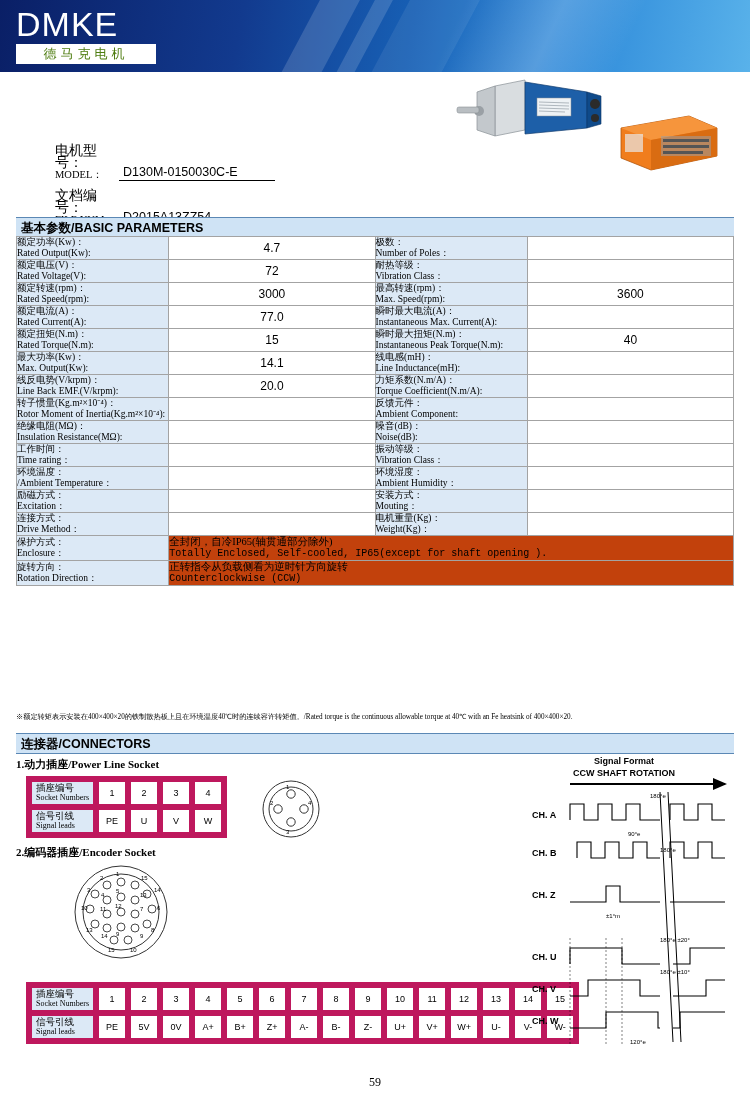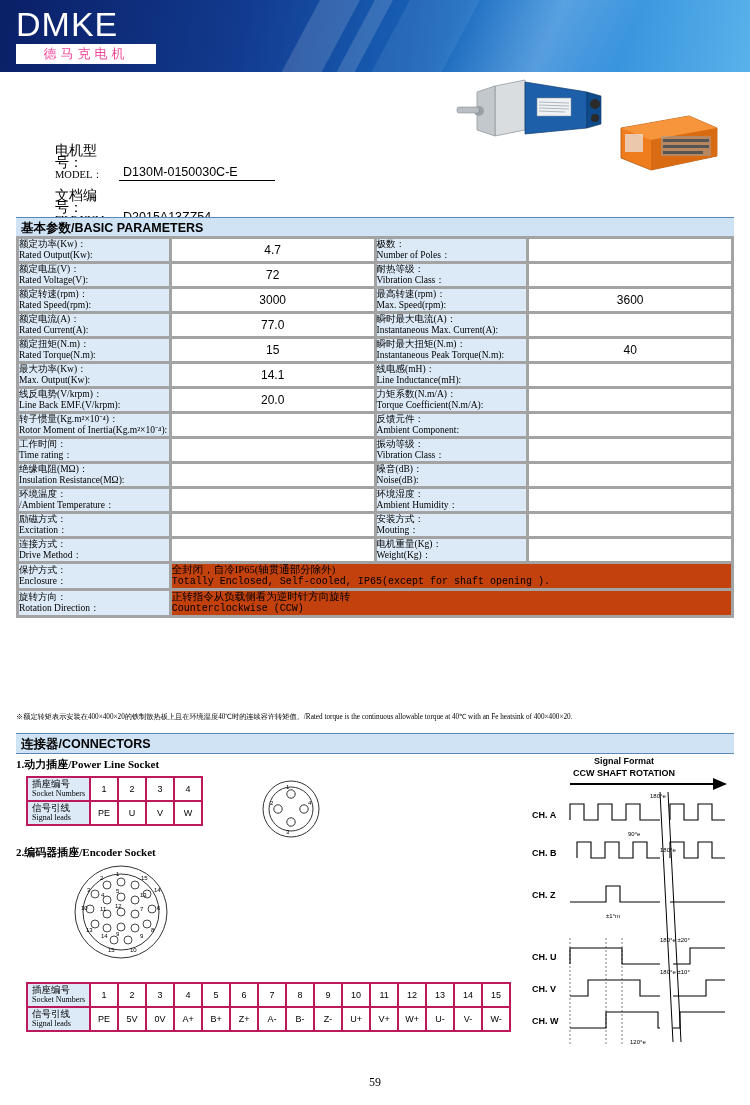--- a/index.html
+++ b/index.html
@@ -8,50 +8,50 @@
     font-family:"Liberation Serif", serif;color:#000;
   }
   
   .header{position:absolute;left:0;top:0;width:750px;height:72px;overflow:hidden;
     background:linear-gradient(100deg,#0a1f66 0%,#123a8e 32%,#1760b5 55%,#2a86d8 74%,#59b2ea 100%);}
   .header:after{content:"";position:absolute;right:0;top:0;width:420px;height:72px;
     background:linear-gradient(115deg,rgba(255,255,255,0) 30%,rgba(255,255,255,.22) 52%,rgba(255,255,255,0) 70%);}
   .hdr-streak{position:absolute;background:rgba(255,255,255,.15);transform:skewX(-28deg);}
   .logo-box{position:absolute;left:16px;top:6px;width:140px;}
   .logo-text{font-family:"Liberation Sans", sans-serif;font-weight:normal;font-size:34px;color:#fff;letter-spacing:1px;line-height:36px;}
-  .logo-sub{margin-top:2px;background:#fff;color:#ec4899;font-size:13px;text-align:center;letter-spacing:4px;padding:1px 12px;font-family:"Liberation Sans", sans-serif;}
+  .logo-sub{margin-top:2px;background:#fff;color:#4d7c0f;font-size:13px;text-align:center;letter-spacing:4px;padding:1px 12px;font-family:"Liberation Sans", sans-serif;}
   
   .modelblk{position:absolute;left:55px;top:145px;font-size:11px;}
   .mrow{display:flex;align-items:flex-end;margin-bottom:9px;}
   .mlab{width:64px;line-height:12px;}
   .mlab .cn{display:block;font-size:14px;}
   .mlab .en{display:block;font-size:10.5px;}
   .mval{border-bottom:1px solid #000;min-width:148px;padding:0 4px 1px 4px;font-size:12.5px;font-family:"Liberation Sans", sans-serif;}
   
   .motor-img{position:absolute;left:455px;top:78px;width:160px;height:78px;}
   .drive-img{position:absolute;left:617px;top:112px;width:105px;height:62px;}
   
   .secbar{position:absolute;left:16px;width:718px;height:19px;background:#cfe3f5;
     border-top:1px solid #5b88b5;border-bottom:1px solid #5b88b5;}
   .secbar span{font-family:"Liberation Sans", sans-serif;font-weight:bold;font-size:12.5px;padding-left:5px;line-height:19px;}
   
   table.params{position:absolute;left:16px;top:236px;width:718px;border-collapse:collapse;font-size:9.5px;}
-  table.params td{border:3px solid #a3a3a3;padding:0;vertical-align:middle;}
+  table.params td{border:1px solid #a3a3a3;padding:0;vertical-align:middle;}
   .lbl{width:152px;background:#dce9f6;padding:2px 3px;line-height:11px;}
   .lbl .cn{display:block;}
   .lbl .en{display:block;}
   .val{width:207px;text-align:center;background:#fff;font-size:12px;font-family:"Liberation Sans", sans-serif;}
   .full{text-align:left;background:#c2410c;line-height:12px;padding:2px 0;}
   .full .cn{display:block;font-size:10.5px;}
   .full .en{display:block;font-size:10px;font-family:"Liberation Mono", monospace;}
   .note{position:absolute;left:16px;top:713px;width:718px;font-size:7.2px;line-height:9px;}
   
   .sub{position:absolute;font-size:11px;font-family:"Liberation Serif",serif;font-weight:bold;}
   .socktable{position:absolute;border-collapse:collapse;font-size:9px;text-align:center;}
-  .socktable td{border:2px solid #be185d;height:16px;}
+  .socktable td{border:6px solid #be185d;height:16px;}
   .socktable td.hd{background:#dce9f6;padding:1px 4px;line-height:10px;text-align:left;}
   .socktable td.hd .cn{display:block;font-size:9.5px;}
   .socktable td.hd .en{display:block;font-size:8px;}
   .socktable td.c{background:#fff;font-family:"Liberation Sans", sans-serif;font-size:9px;}
   .pagenum{position:absolute;left:0;top:1075px;width:750px;text-align:center;font-size:12px;}
   svg{display:block;}
 </style>
 </head>
 <body>
 
@@ -212,39 +212,39 @@
         </td>
         <td class="val"></td>
         <td class="lbl">
           <span class="cn">反馈元件：</span>
           <span class="en">Ambient Component:</span>
         </td>
         <td class="val"></td>
       </tr>
       <tr>
         <td class="lbl">
+          <span class="cn">绝缘电阻(MΩ)：</span>
+          <span class="en">Insulation Resistance(MΩ):</span>
+        </td>
+        <td class="val"></td>
+        <td class="lbl">
+          <span class="cn">噪音(dB)：</span>
+          <span class="en">Noise(dB):</span>
+        </td>
+        <td class="val"></td>
+      </tr>
+      <tr>
+        <td class="lbl">
           <span class="cn">工作时间：</span>
           <span class="en">Time rating：</span>
         </td>
         <td class="val"></td>
         <td class="lbl">
           <span class="cn">振动等级：</span>
           <span class="en">Vibration Class：</span>
-        </td>
-        <td class="val"></td>
-      </tr>
-      <tr>
-        <td class="lbl">
-          <span class="cn">绝缘电阻(MΩ)：</span>
-          <span class="en">Insulation Resistance(MΩ):</span>
-        </td>
-        <td class="val"></td>
-        <td class="lbl">
-          <span class="cn">噪音(dB)：</span>
-          <span class="en">Noise(dB):</span>
         </td>
         <td class="val"></td>
       </tr>
       <tr>
         <td class="lbl">
           <span class="cn">环境温度：</span>
           <span class="en">/Ambient Temperature：</span>
         </td>
         <td class="val"></td>
         <td class="lbl">

